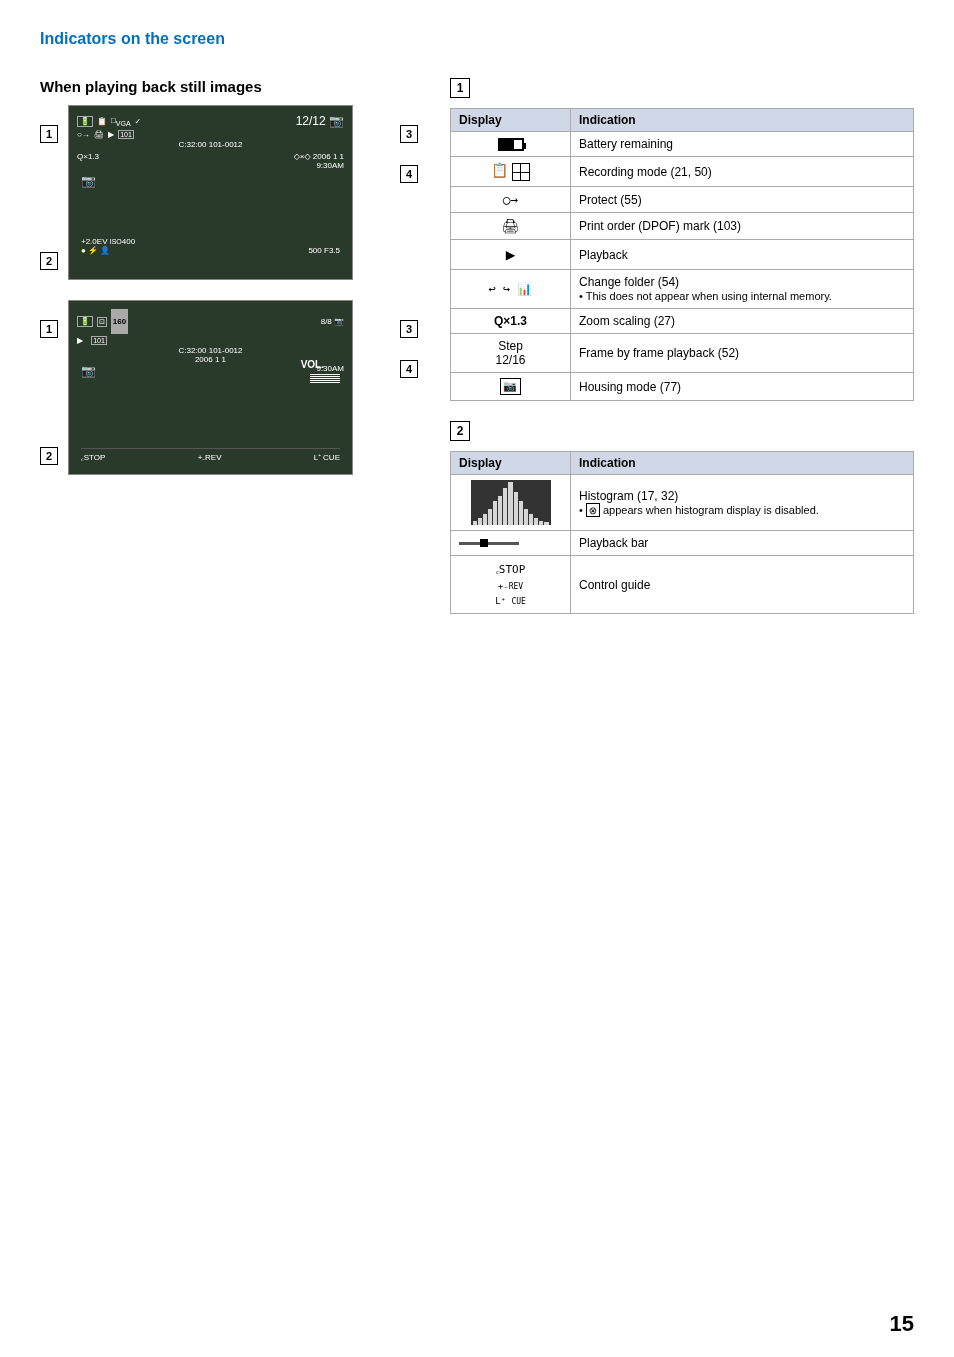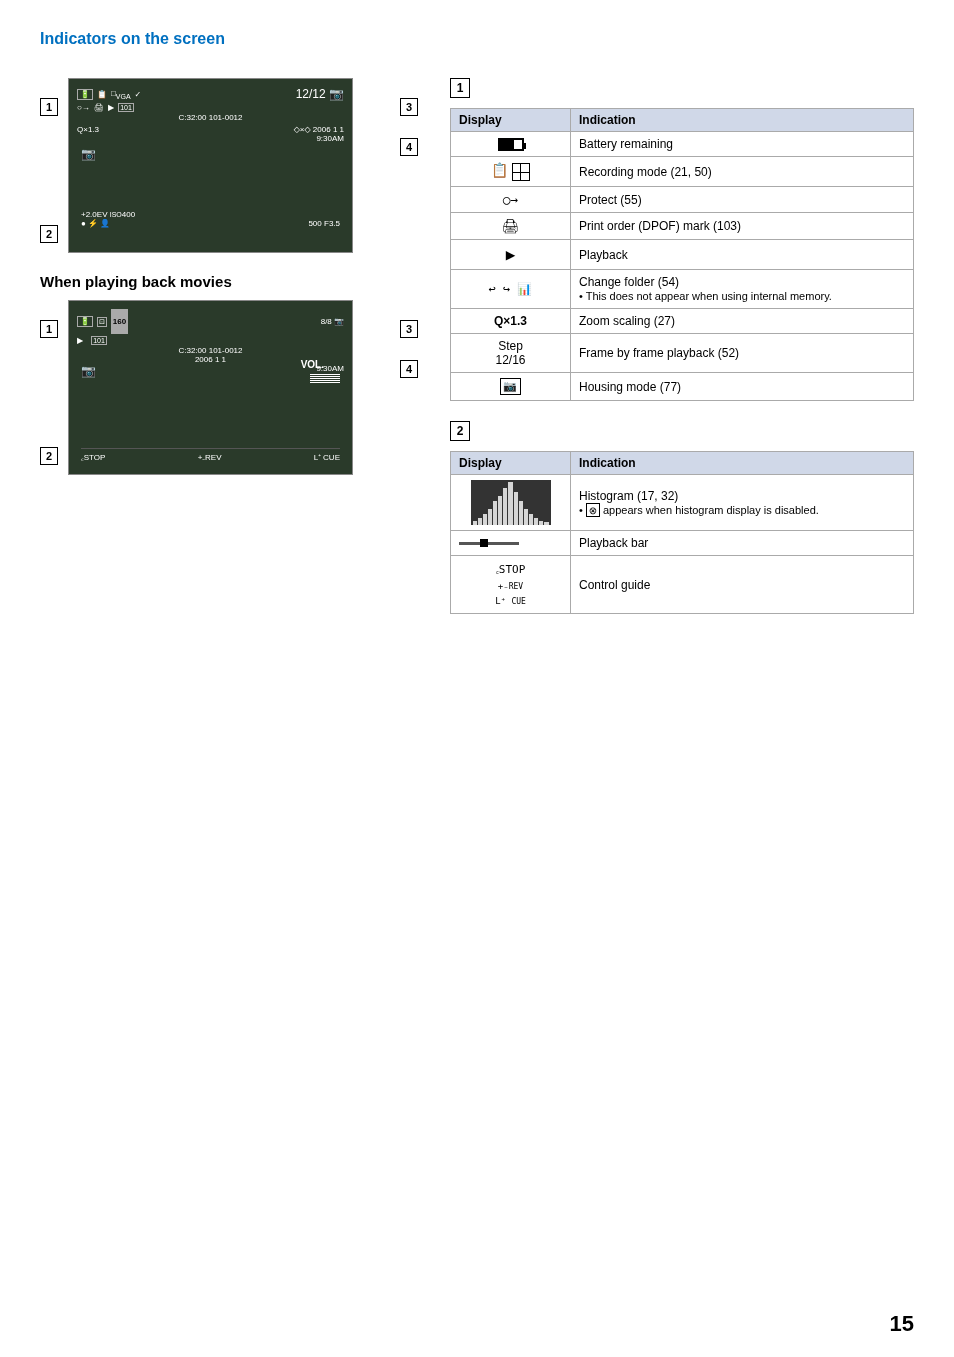--- a/index.html
+++ b/index.html
@@ -192,20 +192,21 @@
 </head>
 <body>
 
 <div class="page-title">Indicators on the screen</div>
 
 <div class="content-wrapper">
 
   <div class="left-panel">
 
     <div>
+      <div class="section-heading">When playing back still images</div>
 
       <div class="screen-container">
         <div class="side-label label-1">
           <span class="numbered-label">1</span>
         </div>
         <div class="side-label label-2">
           <span class="numbered-label">2</span>
         </div>
         <div class="side-label label-3">
           <span class="numbered-label">3</span>
@@ -253,21 +254,20 @@
                 <span>● ⚡ 👤</span>
                 <span>500  F3.5</span>
               </div>
             </div>
           </div>
         </div>
       </div>
     </div>
 
     <div style="margin-top: 15px;">
-      <div class="section-heading">When playing back movies</div>
 
       <div class="screen-container">
         <div class="side-label label-1">
           <span class="numbered-label">1</span>
         </div>
         <div class="side-label label-2">
           <span class="numbered-label">2</span>
         </div>
         <div class="side-label label-3">
           <span class="numbered-label">3</span>

